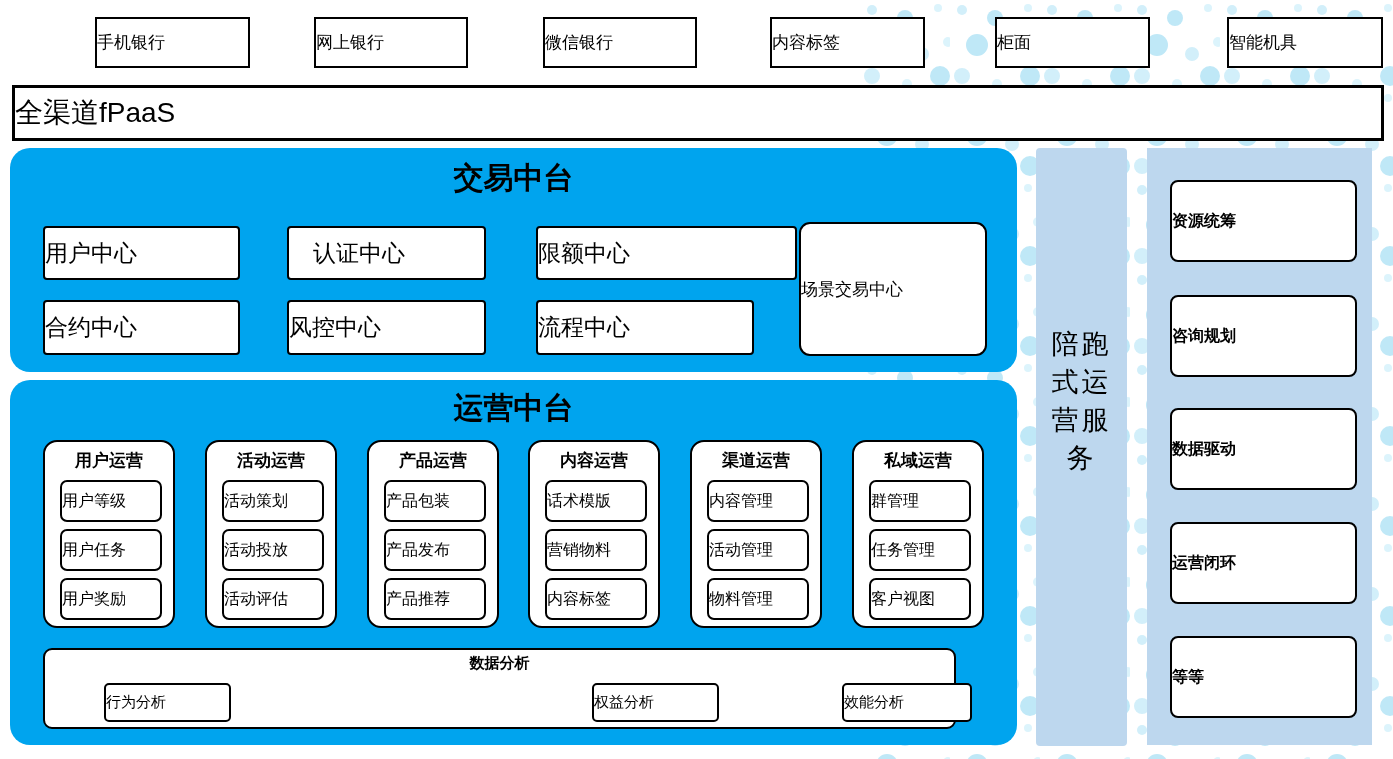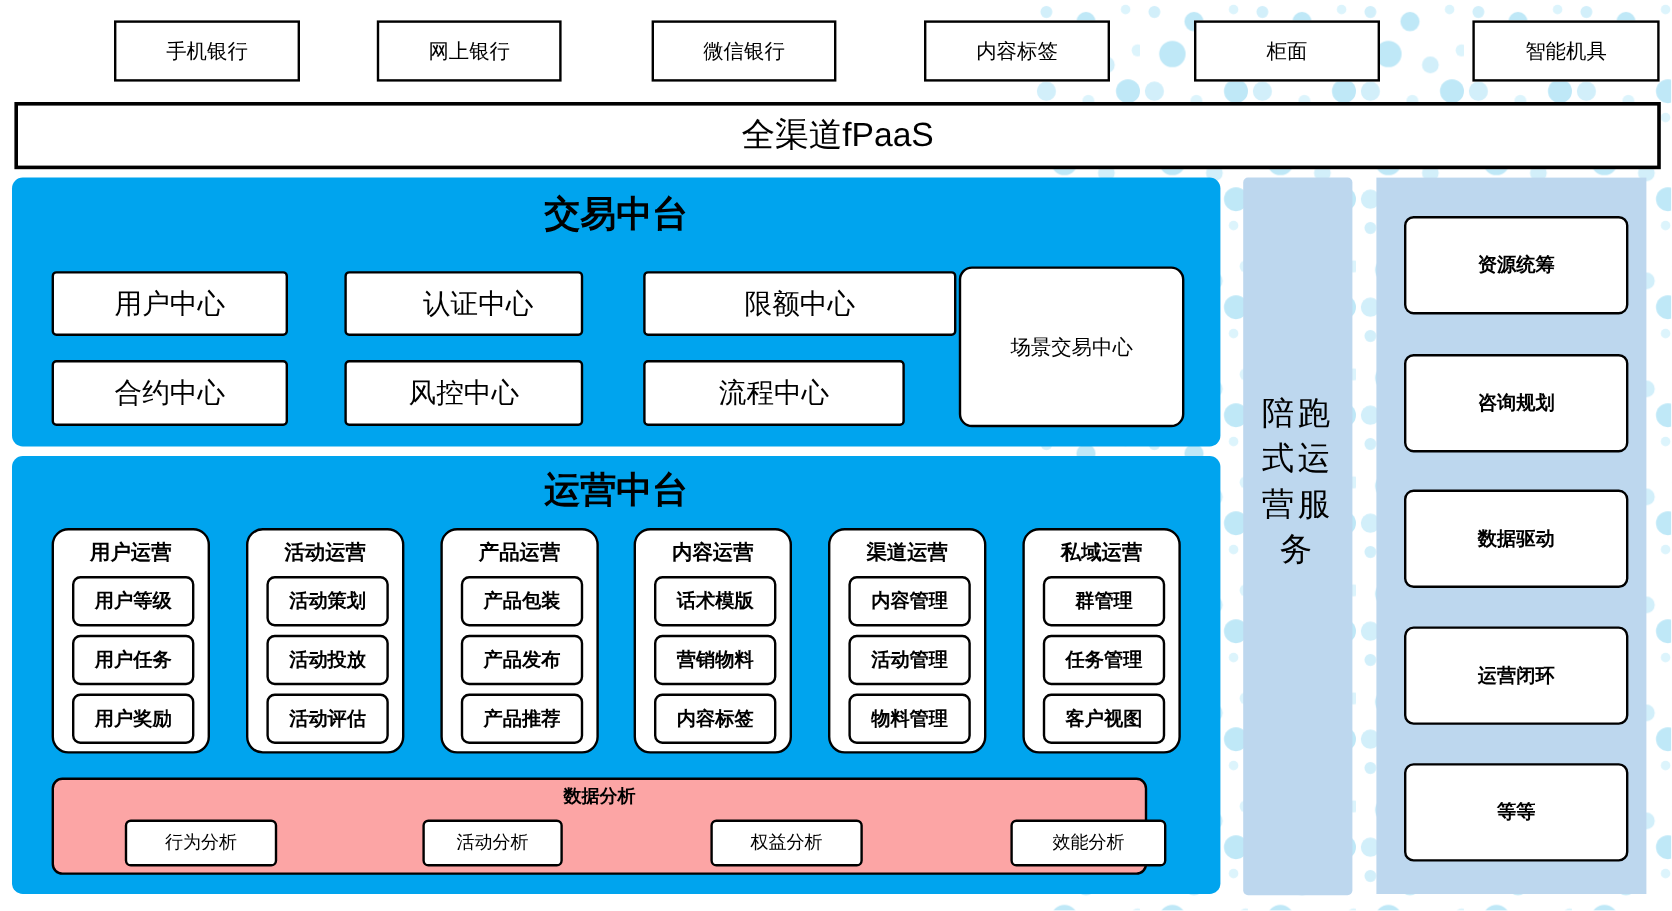--- a/index.html
+++ b/index.html
@@ -7,44 +7,44 @@
     --panel-light:#bdd7ee;
     --dot-a:#d2effa;
     --dot-b:#bfe8f7;
     --dot-c:#dcf4fc;
     --line:#000000;
   }
   html,body{margin:0;padding:0;background:#fff;}
   body{font-family:"Liberation Sans",sans-serif;color:#000;}
   #canvas{position:relative;width:1393px;height:759px;background:#fff;overflow:hidden;}
   .abs{position:absolute;box-sizing:border-box;}
-  .box{background:#fff;border:2px solid var(--line);display:flex;align-items:center;justify-content:center;
+  .box{background:#fff;border:2px solid var(--line);display:flex;align-items:center;justify-content:flex-start;
        text-align:center;box-sizing:border-box;}
   .dots-layer{left:860px;top:0;width:533px;height:759px;z-index:0;}
   
   .frontend-label{left:6px;top:4px;width:78px;font-family:"Liberation Serif",serif;font-weight:bold;
                   font-size:35px;line-height:37px;word-break:break-all;z-index:2;}
   
   .channel{top:17px;height:51px;font-size:17px;z-index:2;}
   
   .fpaas{left:12px;top:85px;width:1372px;height:56px;border-width:3px;font-size:28px;z-index:2;}
   
-  .blue-panel{background:var(--panel-blue);border-radius:9px;z-index:1;}
+  .blue-panel{background:var(--panel-blue);border-radius:20px;z-index:1;}
   .panel-title{left:0;top:10px;width:100%;text-align:center;font-size:30px;font-weight:bold;}
   .txn-panel{left:10px;top:148px;width:1007px;height:224px;}
   .ops-panel{left:10px;top:380px;width:1007px;height:365px;}
   .cbox{border-radius:4px;font-size:23px;}
   .scene-box{border-radius:11px;font-size:17px;}
   
   .op-col{background:#fff;border:2px solid var(--line);border-radius:14px;width:132px;top:60px;height:188px;}
   .op-col-title{left:0;top:7px;width:100%;text-align:center;font-size:17px;font-weight:700;}
-  .op-item{left:15px;width:102px;height:42px;border-radius:7px;font-size:16px;font-weight:700;}
+  .op-item{left:15px;width:102px;height:42px;border-radius:7px;font-size:16px;font-weight:400;}
   .op-item.i0{top:38px;} .op-item.i1{top:87px;} .op-item.i2{top:136px;}
   
-  .analysis{left:33px;top:268px;width:913px;height:81px;background:#fca5a5;border:2px solid var(--line);border-radius:9px;padding-left:40px;}
+  .analysis{left:33px;top:268px;width:913px;height:81px;background:#ffffff;border:2px solid var(--line);border-radius:9px;padding-left:40px;}
   .analysis-title{left:0;top:4px;width:100%;text-align:center;font-size:15px;font-weight:600;}
   .analysis-box{top:33px;height:39px;border-radius:5px;font-size:15px;}
   
   .runner-bar{left:1036px;top:148px;width:91px;height:598px;background:var(--panel-light);border-radius:4px;
               display:flex;flex-direction:column;align-items:center;justify-content:center;
               padding-bottom:92px;z-index:1;}
   .runner-line{display:block;font-size:27px;line-height:38px;letter-spacing:3px;text-align:center;width:100%;}
   
   .svc-panel{left:1147px;top:148px;width:225px;height:597px;background:var(--panel-light);border-radius:0;z-index:1;}
   .svc-box{left:23px;width:187px;height:82px;border-radius:8px;font-size:16px;font-weight:700;}
@@ -202,23 +202,20 @@
       <div class="abs box op-item i2">
           <span>客户视图</span>
         </div>
     </div>
 
     <div class="abs analysis">
       <div class="abs analysis-title">数据分析</div>
       <div class="abs box analysis-box" style="left:59px;width:127px;">
           <span>行为分析</span>
         </div>
-      <div class="abs box analysis-box" style="left:307px;width:117px;">
-          <span>活动分析</span>
-        </div>
       <div class="abs box analysis-box" style="left:547px;width:127px;">
           <span>权益分析</span>
         </div>
       <div class="abs box analysis-box" style="left:797px;width:130px;">
           <span>效能分析</span>
         </div>
     </div>
   </div>
 
   <div class="abs runner-bar">

